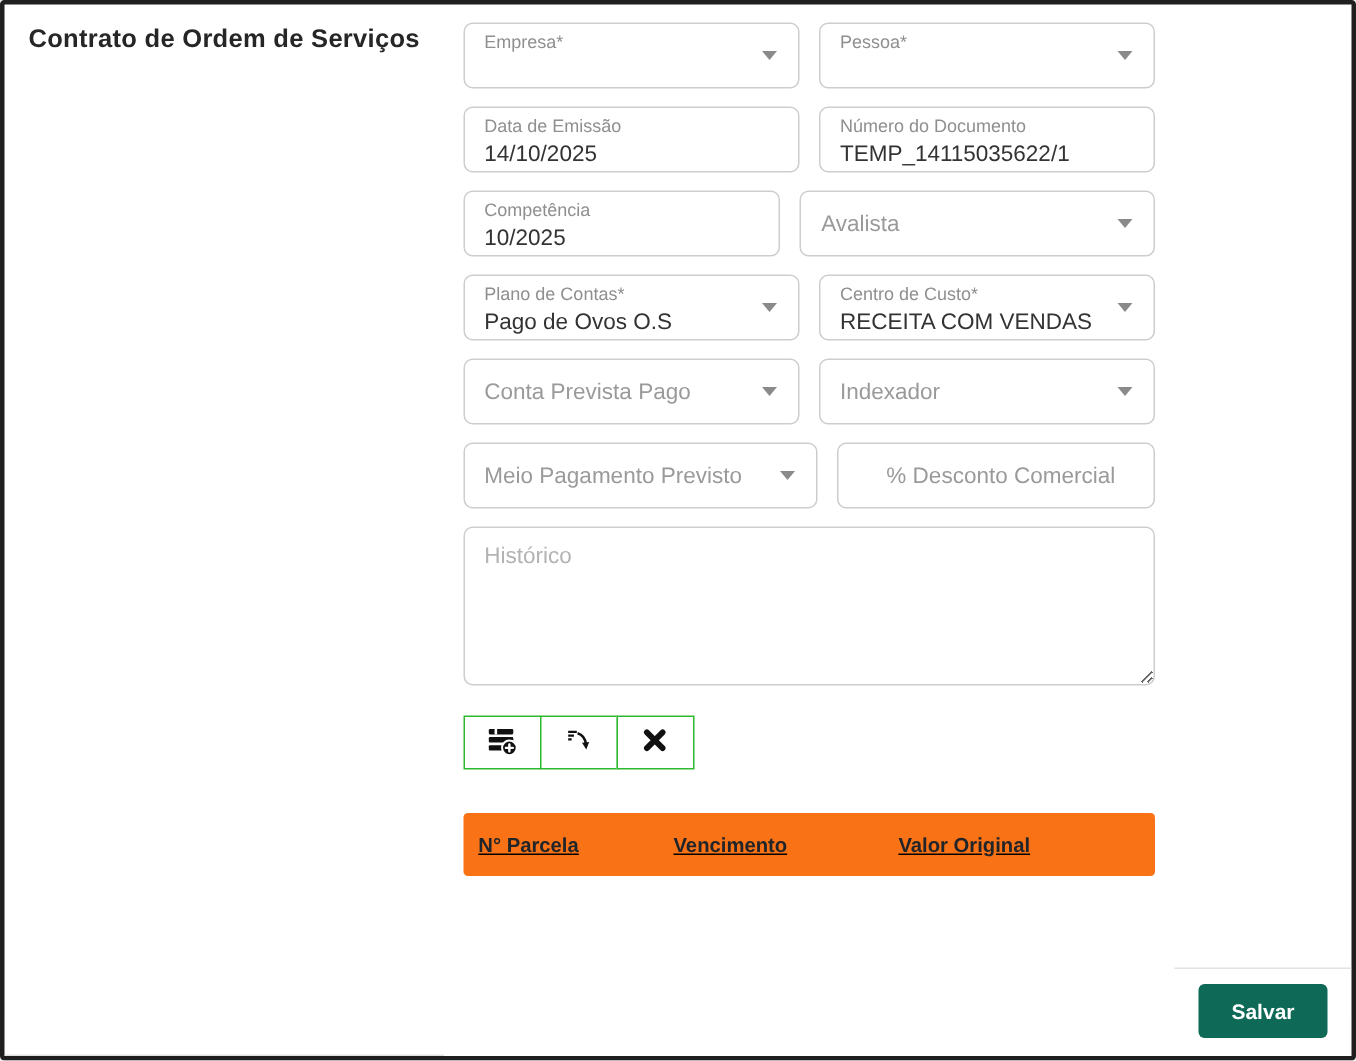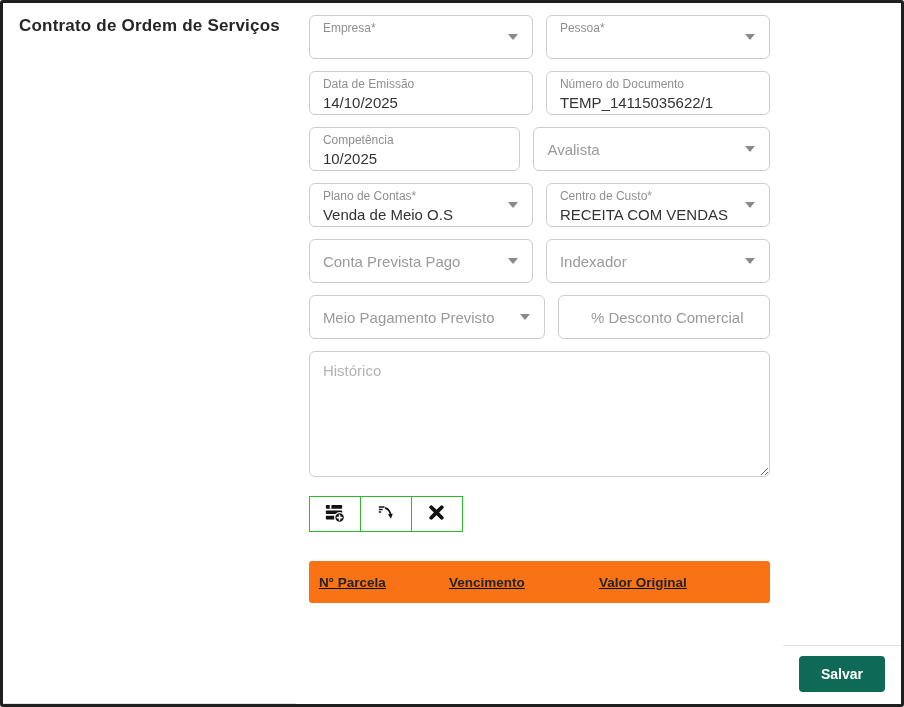--- a/index.html
+++ b/index.html
@@ -38,21 +38,21 @@
   }
 
   .pct-input{
     width:100%; height:100%; border:none; outline:none; background:transparent;
     text-align:center; font-size:15px; color:#333;
     font-family:"Liberation Sans","DejaVu Sans",sans-serif;
   }
   .pct-input::placeholder{ color:#9a9a9a; }
 
   .historico{
-    width:100%; height:126px; resize:both;
+    width:100%; height:106px; resize:both;
     border:1px solid #cdcdcd; border-radius:6px;
     padding:10px 13px; font-size:15px; color:#333;
     font-family:"Liberation Sans","DejaVu Sans",sans-serif;
     outline:none;
   }
   .historico::placeholder{ color:#b3b3b3; }
 
   .toolbar{ margin-top:15px; display:flex; }
   .tbtn{
     width:52px; height:36px; background:#fff;
@@ -118,21 +118,21 @@
       </div>
       <div class="field centered">
         <span class="ph">Avalista</span>
         <span class="caret"></span>
       </div>
     </div>
 
     <div class="grid-row">
       <div class="field">
         <span class="flabel">Plano de Contas*</span>
-        <span class="fvalue">Venda de Meio O.S</span>
+        <span class="fvalue">Pago de Ovos O.S</span>
         <span class="caret"></span>
       </div>
       <div class="field">
         <span class="flabel">Centro de Custo*</span>
         <span class="fvalue">RECEITA COM VENDAS</span>
         <span class="caret"></span>
       </div>
     </div>
 
     <div class="grid-row">

